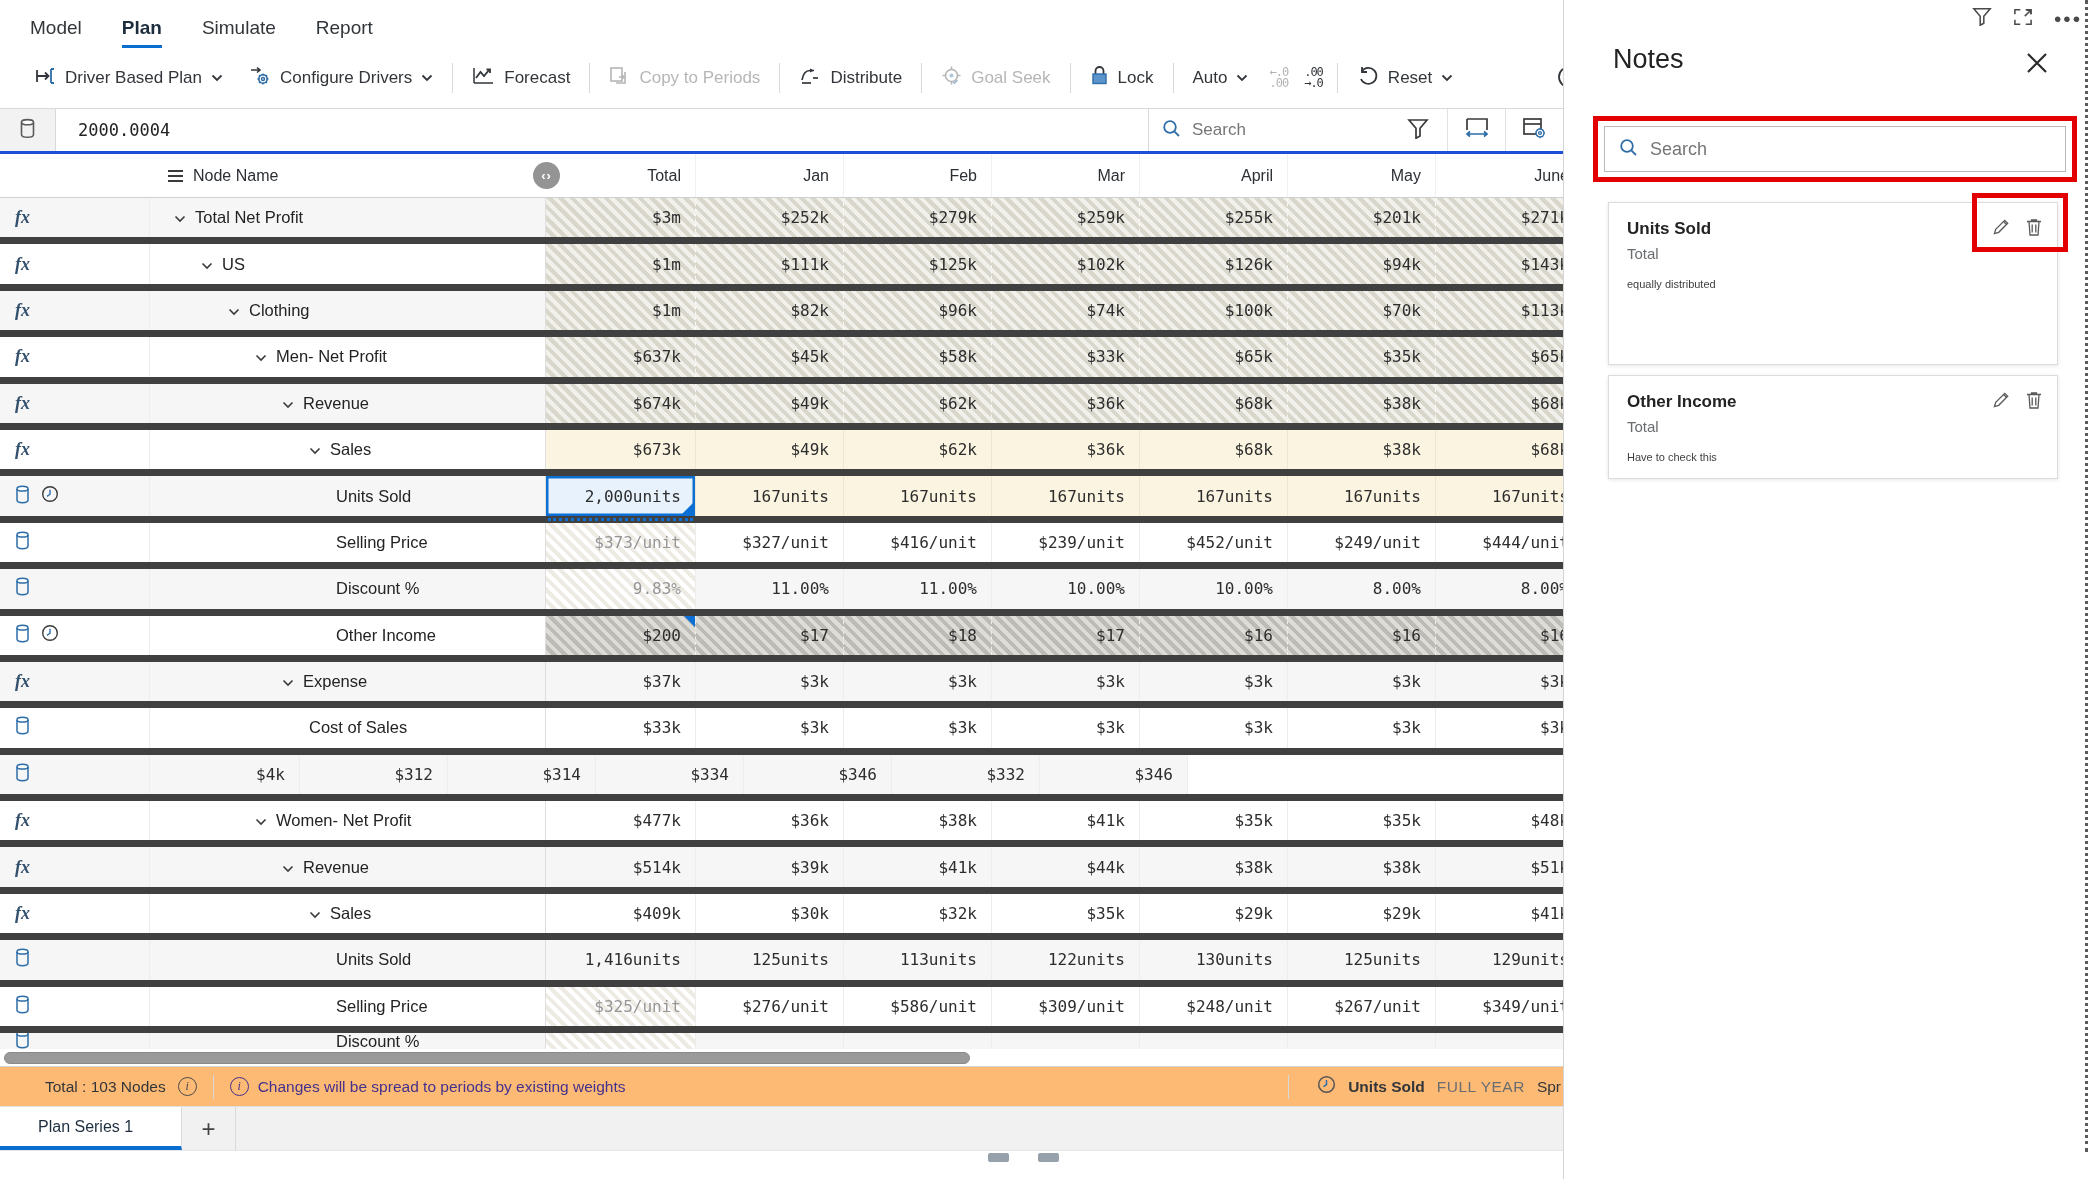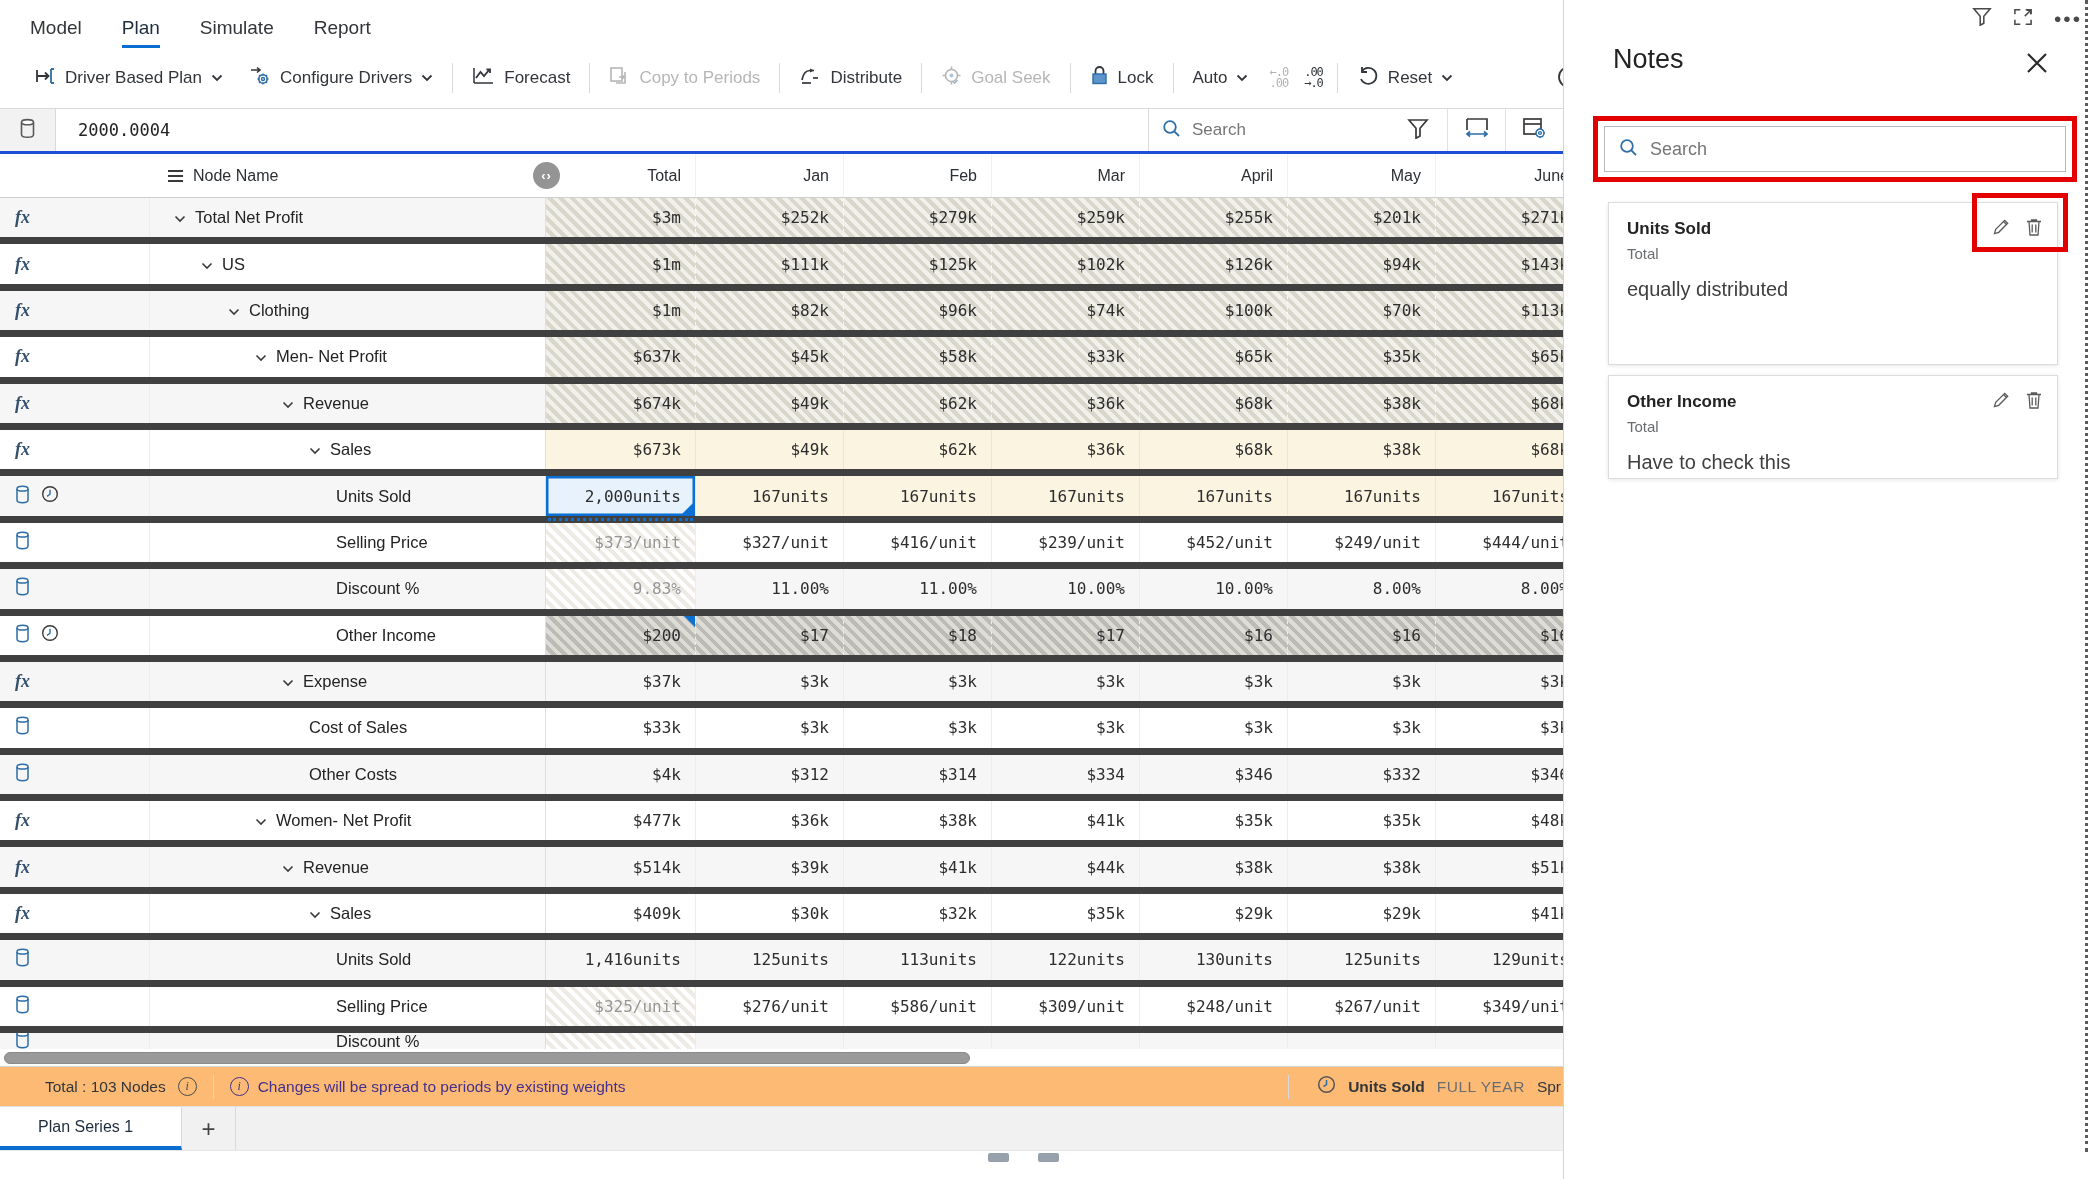--- a/index.html
+++ b/index.html
@@ -6,21 +6,21 @@
   html,body { width:2092px; height:1179px; overflow:hidden; background:#fff;
     font-family:"Liberation Sans",sans-serif; color:#32363a; }
   .app { position:relative; width:2092px; height:1152px; background:#fff; }
 
   
   .main { position:absolute; left:0; top:0; width:1563px; height:1179px; overflow:hidden; }
 
   
   .menubar { height:48px; display:flex; align-items:flex-end; padding:0 0 0 30px; gap:40px; background:#fff; }
   .menu-item { font-size:19px; color:#32363a; padding-bottom:9px; cursor:pointer; }
-  .menu-item.active { color:#1d2d3e; font-weight:normal; border-bottom:3px solid #0a6ed1; padding-bottom:6px; }
+  .menu-item.active { color:#1d2d3e; font-weight:bold; border-bottom:3px solid #0a6ed1; padding-bottom:6px; }
 
   
   .toolbar { height:60px; display:flex; align-items:center; padding-left:22px; background:#fff; position:relative; }
   .tb-item { display:flex; align-items:center; gap:9px; font-size:17px; padding:0 13px; white-space:nowrap; color:#32363a; cursor:pointer; }
   .tb-item.disabled { color:#b6b6b6; cursor:default; }
   .tb-sep { width:1px; height:30px; background:#d9d9d9; margin:0 6px; }
   .chev svg { display:block; }
   .dec-btn { display:flex; flex-direction:column; line-height:11px; font-size:12px; padding:0 8px;
     font-family:"DejaVu Sans Mono",monospace; letter-spacing:-1px; cursor:pointer; }
   .dec-btn.disabled { color:#b3b3b3; }
@@ -108,21 +108,21 @@
   .nsearch input::placeholder { color:#767676; }
   .red-annot { position:absolute; border:5px solid #e20000; pointer-events:none; z-index:20; }
   .red1 { left:29px; top:116px; width:484px; height:66px; }
   .red2 { left:408px; top:193px; width:96px; height:59px; }
   .note-card { position:absolute; left:44px; width:450px; background:#fff; border:1px solid #dcdcdc;
     box-shadow:0 1px 4px rgba(0,0,0,.10); padding:16px 18px; }
   .nc1 { top:202px; height:163px; }
   .nc2 { top:375px; height:104px; }
   .nc-title { font-size:17px; font-weight:bold; color:#232323; }
   .nc-dim { font-size:15px; color:#6a6d70; margin-top:6px; }
-  .nc-body { font-size:20px; color:#3f3f3f; margin-top:16px; }
+  .nc-body { font-size:11px; color:#3f3f3f; margin-top:16px; }
   .nc-icons { position:absolute; right:14px; top:14px; display:flex; gap:14px; }
   .nc-icons span { cursor:pointer; }
 
   
   .ants { position:absolute; right:4px; top:0; bottom:0; width:0; border-left:3px dotted #5a5a5a; z-index:30; }
 </style>
 </head>
 <body>
 
 <div class="app">
@@ -545,23 +545,20 @@
             <div class="c-val w-month">$3k</div>
             <div class="c-val w-month">$3k</div>
           </div>
           <div class="g-row">
             <div class="c-icon altbg">
               <span><svg width="15" height="19" viewBox="0 0 15 19">
                   <path d="M2 4v11c0 1.6 2.5 2.7 5.5 2.7S13 16.6 13 15V4" fill="none" stroke="#2d6da8" stroke-width="1.5"></path>
                   <ellipse cx="7.5" cy="3.7" rx="5.5" ry="2.4" fill="#fff" stroke="#2d6da8" stroke-width="1.5"></ellipse>
                 </svg></span>
             </div>
-            <div class="c-name altbg" style="padding-left: 159px;">
-              <span>Other Costs</span>
-            </div>
             <div class="c-val w-total altbg">$4k</div>
             <div class="c-val w-month altbg">$312</div>
             <div class="c-val w-month altbg">$314</div>
             <div class="c-val w-month altbg">$334</div>
             <div class="c-val w-month altbg">$346</div>
             <div class="c-val w-month altbg">$332</div>
             <div class="c-val w-month altbg">$346</div>
           </div>
           <div class="g-row">
             <div class="c-icon">

